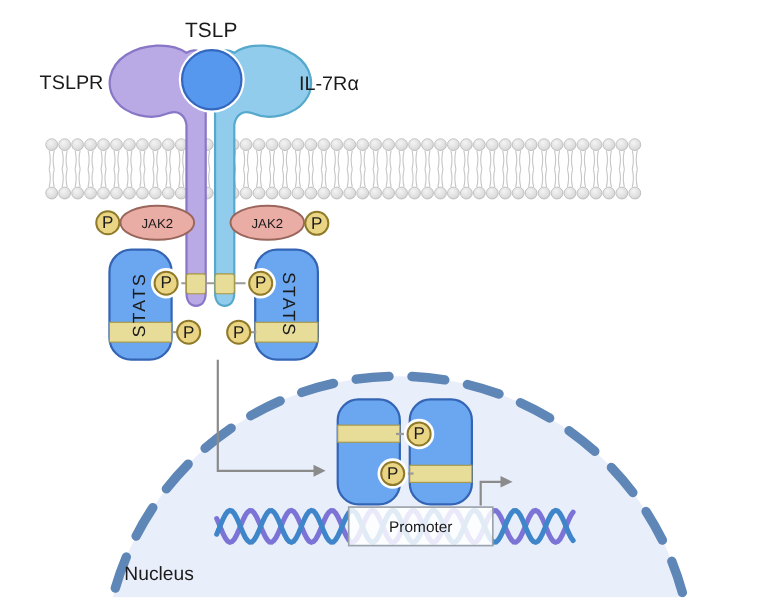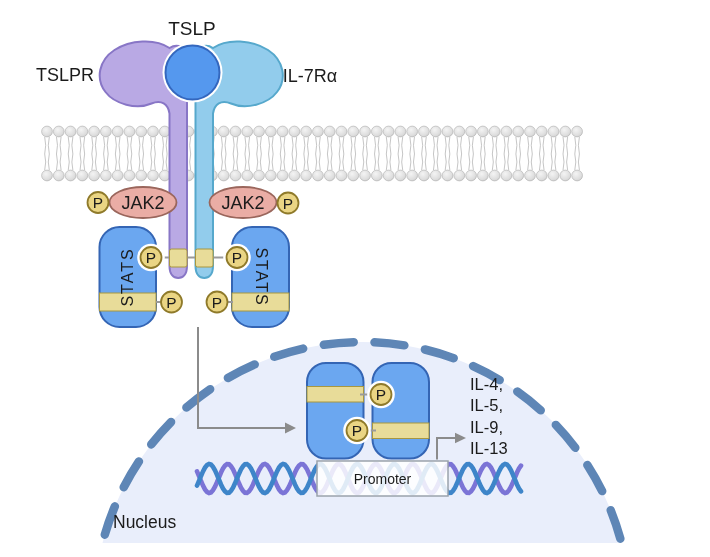--- a/index.html
+++ b/index.html
@@ -25,21 +25,21 @@
   .nucbord{fill:none;stroke:var(--nucleus_border);stroke-width:8.5;stroke-dasharray:30 21;stroke-linecap:round}
   .pbox{fill:rgba(255,255,255,0.84);stroke:#9aa2ac;stroke-width:1.5}
   .dnaA{fill:none;stroke:var(--dna_purple);stroke-width:4.6;stroke-linecap:round}
   .dnaB{fill:none;stroke:var(--dna_blue);stroke-width:4.6;stroke-linecap:round}
   .tail{fill:none;stroke:var(--membrane_tail);stroke-width:1}
   .head{fill:url(#lipidGrad);stroke:#acacac;stroke-width:.6}
   
   .lbl{position:absolute;transform:translate(-50%,-50%);white-space:nowrap;
        font-size:18px;line-height:1;color:#1b1b1b;}
   .lbl.big{font-size:19px}
-  .lbl.jaklbl{font-size:18px}
+  .lbl.jaklbl{font-size:12px}
   .lbl.plbl{font-size:15.5px}
   .lbl.statlbl{font-size:16px;letter-spacing:2px}
   .rotL{transform:translate(-50%,-50%) rotate(-90deg)}
   .rotR{transform:translate(-50%,-50%) rotate(90deg)}
   .lbl.midlbl{font-size:14px}
   #genes{position:absolute;left:470px;top:374px;font-size:16.5px;line-height:21.4px;}
   #nucleus-label{position:absolute;left:113px;top:522px;transform:translateY(-50%);font-size:17.5px;}
 </style>
 </head>
 <body>
@@ -392,40 +392,34 @@
     <circle class="ring" cx="151" cy="257.5" r="13.8"></circle>
     <circle class="pc" cx="151" cy="257.5" r="10.5"></circle>
     <circle class="ring" cx="237" cy="257.5" r="13.8"></circle>
     <circle class="pc" cx="237" cy="257.5" r="10.5"></circle>
     <circle class="pc" cx="171.5" cy="302" r="10.5"></circle>
     <circle class="pc" cx="217" cy="302" r="10.5"></circle>
   </svg>
 
   <div class="lbl big" style="left:192px;top:28px">TSLP</div>
   <div class="lbl" style="left:65px;top:75px">TSLPR</div>
-  <div class="lbl" style="left:310px;top:76px">IL-7Rα</div>
+  <div class="lbl" style="left:299px;top:76px">IL-7Rα</div>
 
   <div class="lbl jaklbl" style="left:143px;top:203px">JAK2</div>
   <div class="lbl jaklbl" style="left:243px;top:203px">JAK2</div>
 
   <div class="lbl plbl" style="left:98px;top:203px">P</div>
   <div class="lbl plbl" style="left:288px;top:203.5px">P</div>
   <div class="lbl plbl" style="left:151px;top:258px">P</div>
   <div class="lbl plbl" style="left:237px;top:258px">P</div>
   <div class="lbl plbl" style="left:171.5px;top:302.5px">P</div>
   <div class="lbl plbl" style="left:217px;top:302.5px">P</div>
   <div class="lbl plbl" style="left:381px;top:395px">P</div>
   <div class="lbl plbl" style="left:357px;top:431px">P</div>
 
   <div class="lbl statlbl rotL" style="left:127.5px;top:277px">STATS</div>
   <div class="lbl statlbl rotR" style="left:260.5px;top:277px">STATS</div>
 
   <div class="lbl midlbl" style="left:382.5px;top:479px">Promoter</div>
 
-  <div id="genes">
-    <div>IL-4,</div>
-    <div>IL-5,</div>
-    <div>IL-9,</div>
-    <div>IL-13</div>
-  </div>
 
   <div id="nucleus-label">Nucleus</div>
 </div>
 
 </body></html>

